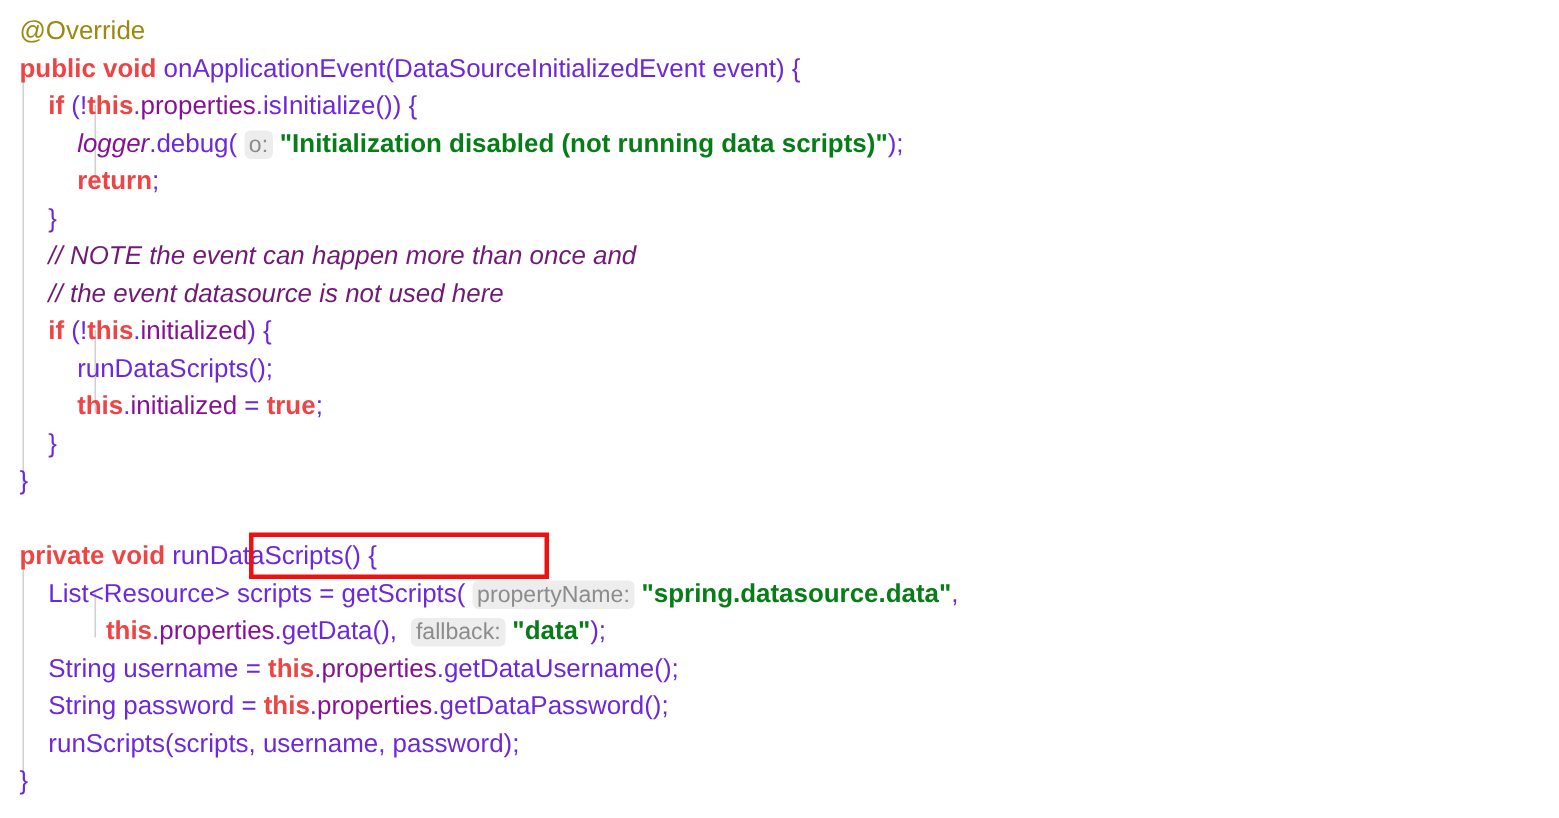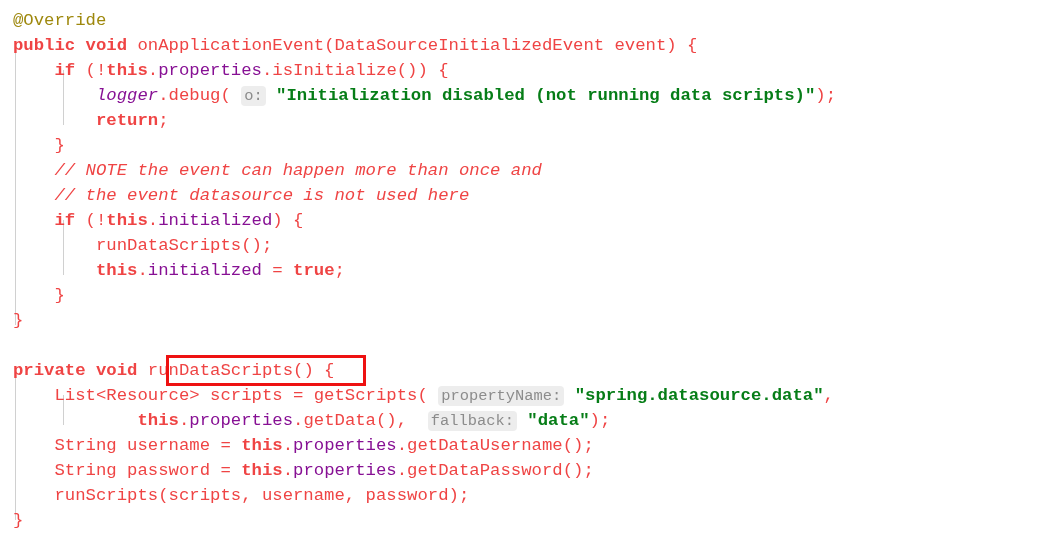--- a/index.html
+++ b/index.html
@@ -6,44 +6,44 @@
     margin: 0;
     padding: 0;
     background: #ffffff;
   }
   #editor {
     position: relative;
     width: 1039px;
     height: 545px;
     background: #ffffff;
     overflow: hidden;
-    font-family: Liberation Mono, monospace;
+    font-family: Liberation Sans, sans-serif;
     font-size: 17.3px;
     line-height: 25px;
     color: #080808;
     -webkit-font-smoothing: antialiased;
   }
   .code-area {
     position: absolute;
     left: 13px;
     top: 8px;
     white-space: pre;
   }
   .line {
     height: 25px;
     white-space: pre;
   }
   
   .kw        { color: #ef4444; font-weight: bold; }
   .anno      { color: #9E880D; }
   .str       { color: #067D17; font-weight: bold; }
-  .cmt       { color: #ef4444; font-style: italic; }
+  .cmt       { color: #701a75; font-style: italic; }
   .field     { color: #871094; }
   .static-f  { color: #871094; font-style: italic; margin-top: 32px; }
-  .plain     { color: #ef4444; }
+  .plain     { color: #6d28d9; }
   .hint {
     color: #8C8C8C;
     background: #EDEDED;
     border-radius: 4px;
     padding: 1px 3px;
     font-size: 15.4px;
   }
   
   .guide {
     position: absolute;

